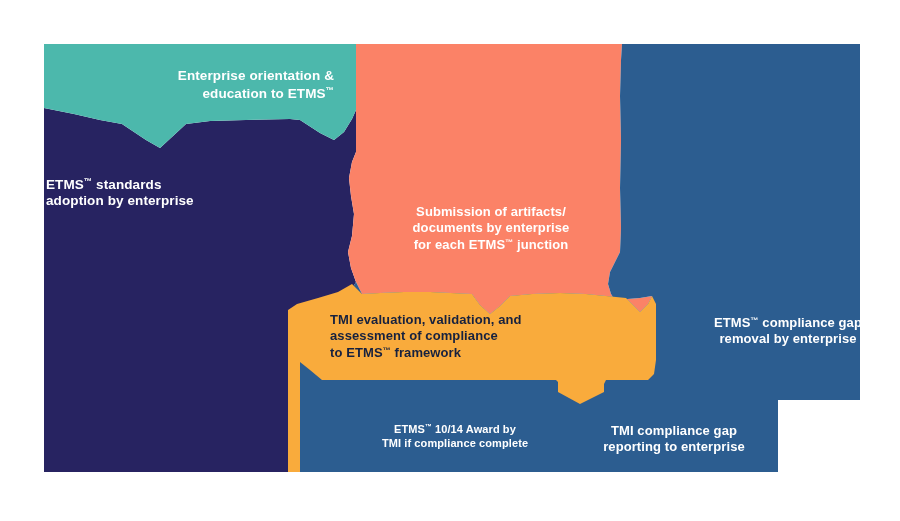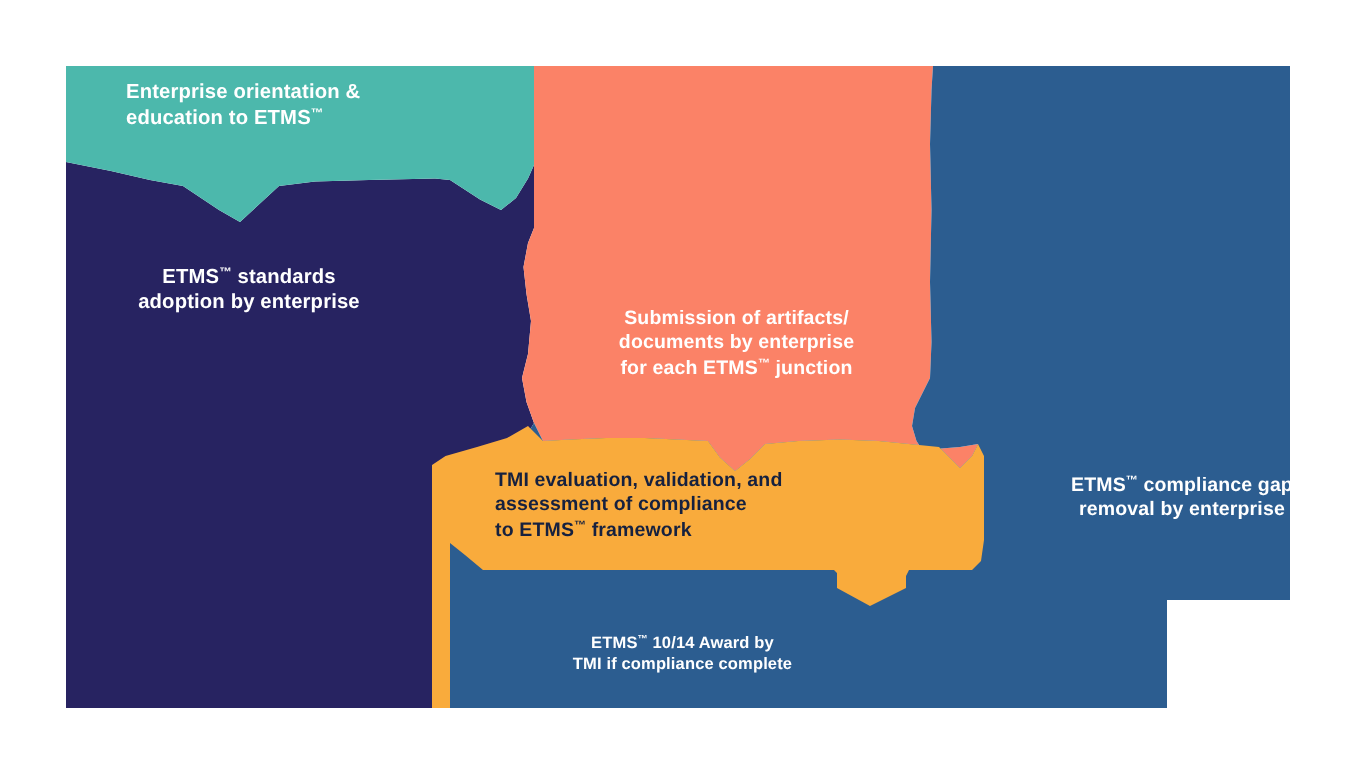--- a/index.html
+++ b/index.html
@@ -34,26 +34,26 @@
     line-height: 1.25;
     text-align: center;
     letter-spacing: 0.1px;
     white-space: pre-line;
     pointer-events: none;
   }
   .label.light { color: #ffffff; }
   .label.dark  { color: #16213f; }
 
   #label-teal {
-    left: 84px; top: 53px; width: 250px;
-    font-size: 13.5px; text-align: left;
+    left: 84px; top: 68px; width: 250px;
+    font-size: 13.5px; text-align: right;
   }
   #label-navy {
     left: 46px; top: 176px; width: 240px;
-    font-size: 13.5px; text-align: center;
+    font-size: 13.5px; text-align: left;
   }
   #label-salmon {
     left: 380px; top: 204px; width: 222px;
     font-size: 13px; text-align: center;
   }
   #label-orange {
     left: 330px; top: 312px; width: 260px;
     font-size: 13px; text-align: left;
   }
   #label-blue-right {
@@ -129,14 +129,15 @@
   <div class="label light" id="label-navy">ETMS<span class="tm">™</span> standards<br>adoption by enterprise</div>
 
   <div class="label light" id="label-salmon">Submission of artifacts/<br>documents by enterprise<br>for each ETMS<span class="tm">™</span> junction</div>
 
   <div class="label dark" id="label-orange">TMI evaluation, validation, and<br>assessment of compliance<br>to ETMS<span class="tm">™</span> framework</div>
 
   <div class="label light" id="label-blue-right">ETMS<span class="tm">™</span> compliance gap<br>removal by enterprise</div>
 
   <div class="label light" id="label-blue-award">ETMS<span class="tm">™</span> 10/14 Award by<br>TMI if compliance complete</div>
 
+  <div class="label light" id="label-blue-gap">TMI compliance gap<br>reporting to enterprise</div>
 
 </div>
 
 </body></html>

